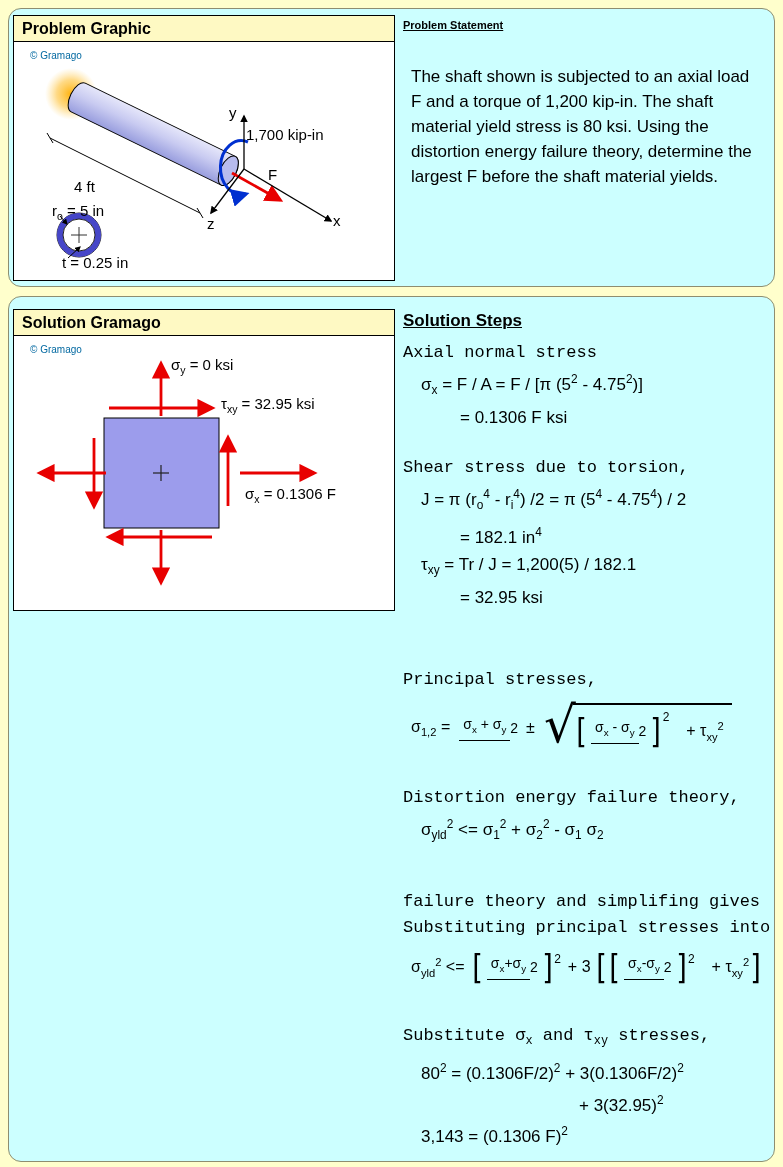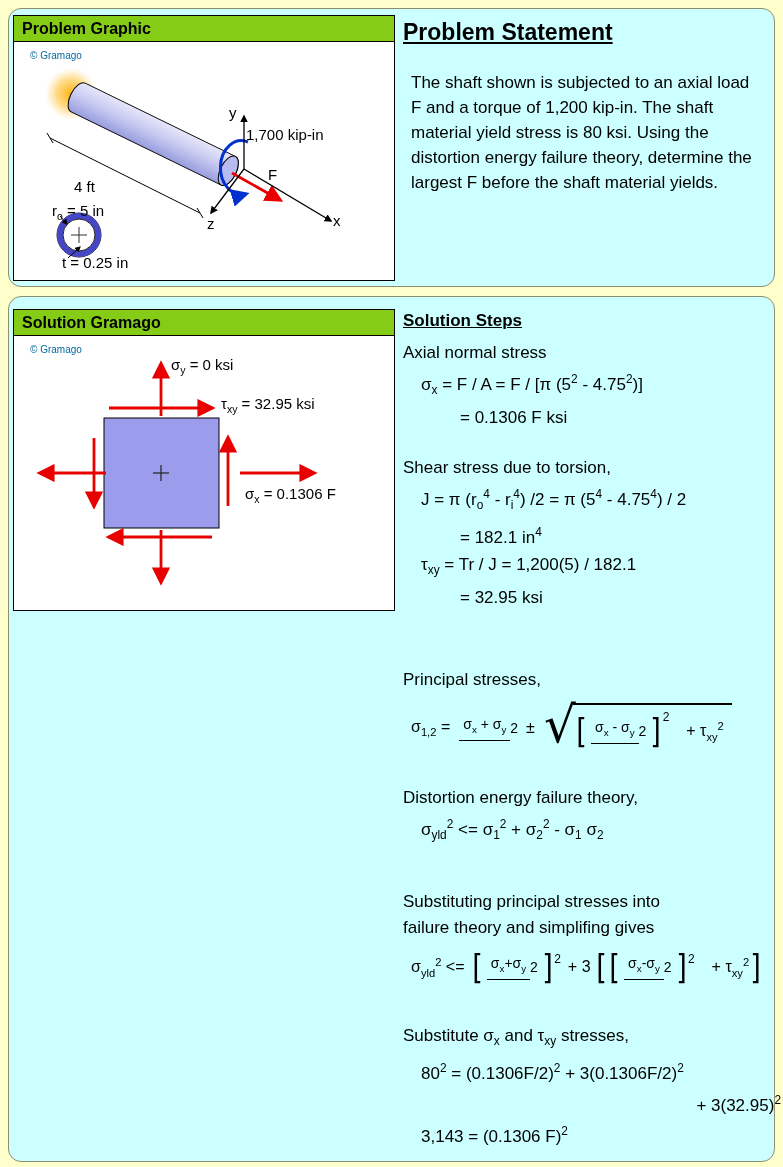--- a/index.html
+++ b/index.html
@@ -4,36 +4,36 @@
 <style>
   html,body{margin:0;padding:0;}
   body{background:#FFFFCC;font-family:"Liberation Sans",sans-serif;color:#000;}
   .page{position:relative;width:783px;height:1167px;background:#FFFFCC;overflow:hidden;}
   .panel{position:absolute;left:8px;width:765px;background:#CCFFFF;border:1px solid #8e8e70;border-radius:13px;}
   .panel-problem{top:8px;height:277px;}
   .panel-solution{top:296px;height:864px;}
   .gbox{position:absolute;left:4px;background:#FFFFFF;border:1px solid #000;}
   .gbox-problem{top:6px;width:380px;height:264px;}
   .gbox-solution{top:12px;width:380px;height:300px;}
-  .gbox-header{height:25px;line-height:25px;padding-left:8px;font-weight:bold;font-size:16px;border-bottom:1px solid #000;background:#84cc16;}
+  .gbox-header{height:25px;line-height:25px;padding-left:8px;font-weight:bold;font-size:16px;border-bottom:1px solid #000;background:#fef9c3;}
   .gbox-canvas{position:relative;width:378px;overflow:hidden;}
   .canvas-problem{height:236px;}
   .canvas-solution{height:272px;}
   .layer{position:absolute;left:0;top:0;}
   .wm{position:absolute;left:16px;top:8px;color:#0369a1;font-size:10px;}
   .glabel{position:absolute;font-size:15px;white-space:nowrap;line-height:17px;}
   sub,sup{font-size:0.7em;}
   .statement-col{position:absolute;left:394px;top:10px;width:366px;}
-  .col-title{font-size:23px;font-weight:bold;text-decoration:underline;margin:0 0 24px 0;}
+  .col-title{font-size:11px;font-weight:bold;text-decoration:underline;margin:0 0 33px 0;}
   .statement-text{font-size:17px;line-height:25px;margin:0;padding-left:8px;width:352px;}
   .steps-col{position:absolute;left:394px;top:14px;width:378px;font-size:17px;}
-  .step-head{line-height:26px;}
+  .step-head{line-height:26px;font-family:Liberation Mono, monospace;}
   .eq-line{line-height:27px;margin-left:18px;}
   .cont{margin-left:57px;}
-  .far{margin-left:176px;text-align:right;}
+  .far{margin-left:176px;}
   .eqrow{display:flex;align-items:center;margin:10px 0 0 8px;font-size:16px;flex-wrap:nowrap;}
   .eq-lhs{margin-right:6px;white-space:nowrap;}
   .frac{display:inline-flex;flex-direction:row;align-items:center;margin:0 3px;font-size:14px;line-height:17px;}
   .frac .num{border-bottom:1px solid #000;padding:0 4px 2px 4px;white-space:nowrap;}
   .frac .den{padding-top:1px;white-space:nowrap;}
   .pm{margin:0 5px;}
   .bigbr{font-family:"DejaVu Sans",sans-serif;font-size:34px;line-height:0.95;display:inline-block;transform:scaleX(.8);margin:0 0px;}
   .supTop{font-size:12px;align-self:flex-start;margin:1px 3px 0 0;}
   .sqrt{display:inline-flex;align-items:flex-start;margin-left:4px;}
   .rad{font-family:"DejaVu Sans",sans-serif;font-size:50px;line-height:44px;margin-right:-3px;}
@@ -203,22 +203,22 @@
           </span>
         </div>
       </div>
 
       <div class="step mt-distortion">
         <div class="step-head">Distortion energy failure theory,</div>
         <div class="eq-line">σ<sub>yld</sub><sup>2</sup> &lt;= σ<sub>1</sub><sup>2</sup> + σ<sub>2</sub><sup>2</sup> - σ<sub>1</sub> σ<sub>2</sub></div>
       </div>
 
       <div class="step mt-subst">
+        <div class="step-head">failure theory and simplifing gives</div>
         <div class="step-head">Substituting principal stresses into</div>
-        <div class="step-head">failure theory and simplifing gives</div>
         <div class="eqrow">
           <span class="eq-lhs">σ<sub>yld</sub><sup>2</sup> &lt;=</span>
           <span class="bigbr">[</span>
           <span class="frac">
             <span class="num">σ<sub>x</sub>+σ<sub>y</sub></span>
             <span class="den">2</span>
           </span>
           <span class="bigbr">]</span>
           <span class="supTop">2</span>
           <span class="eq-lhs" style="margin:0 4px;">+ 3</span>

